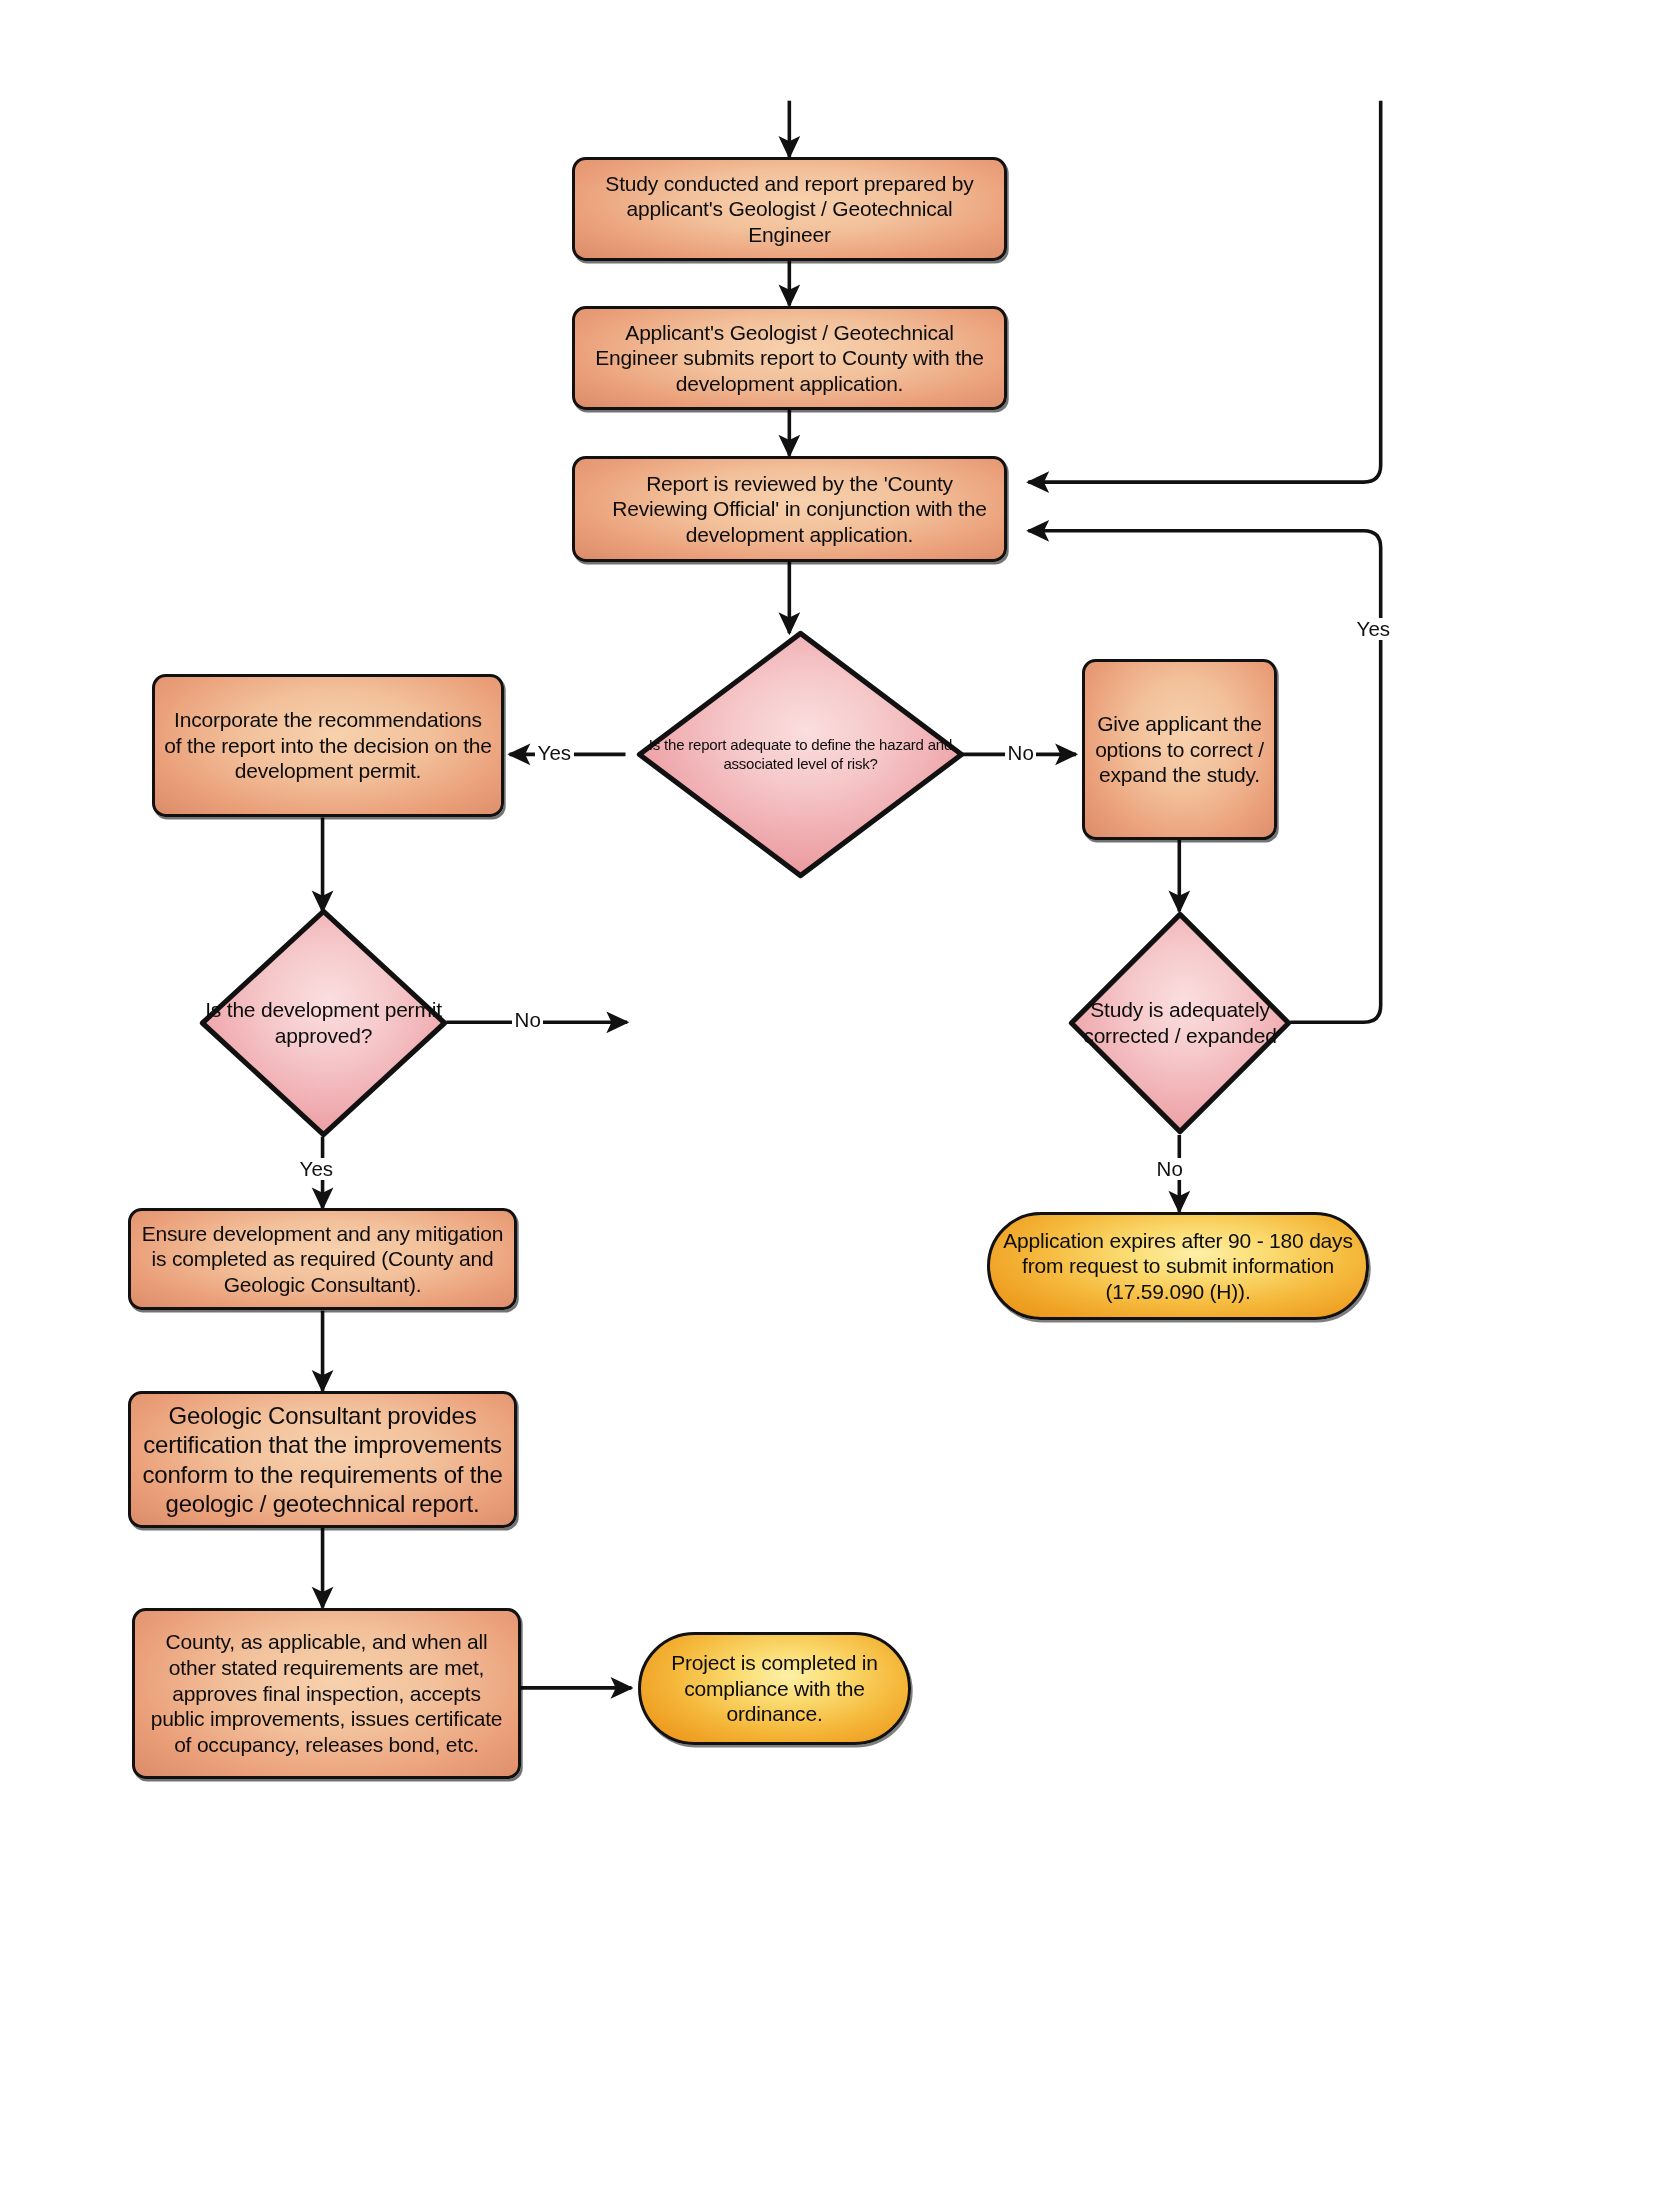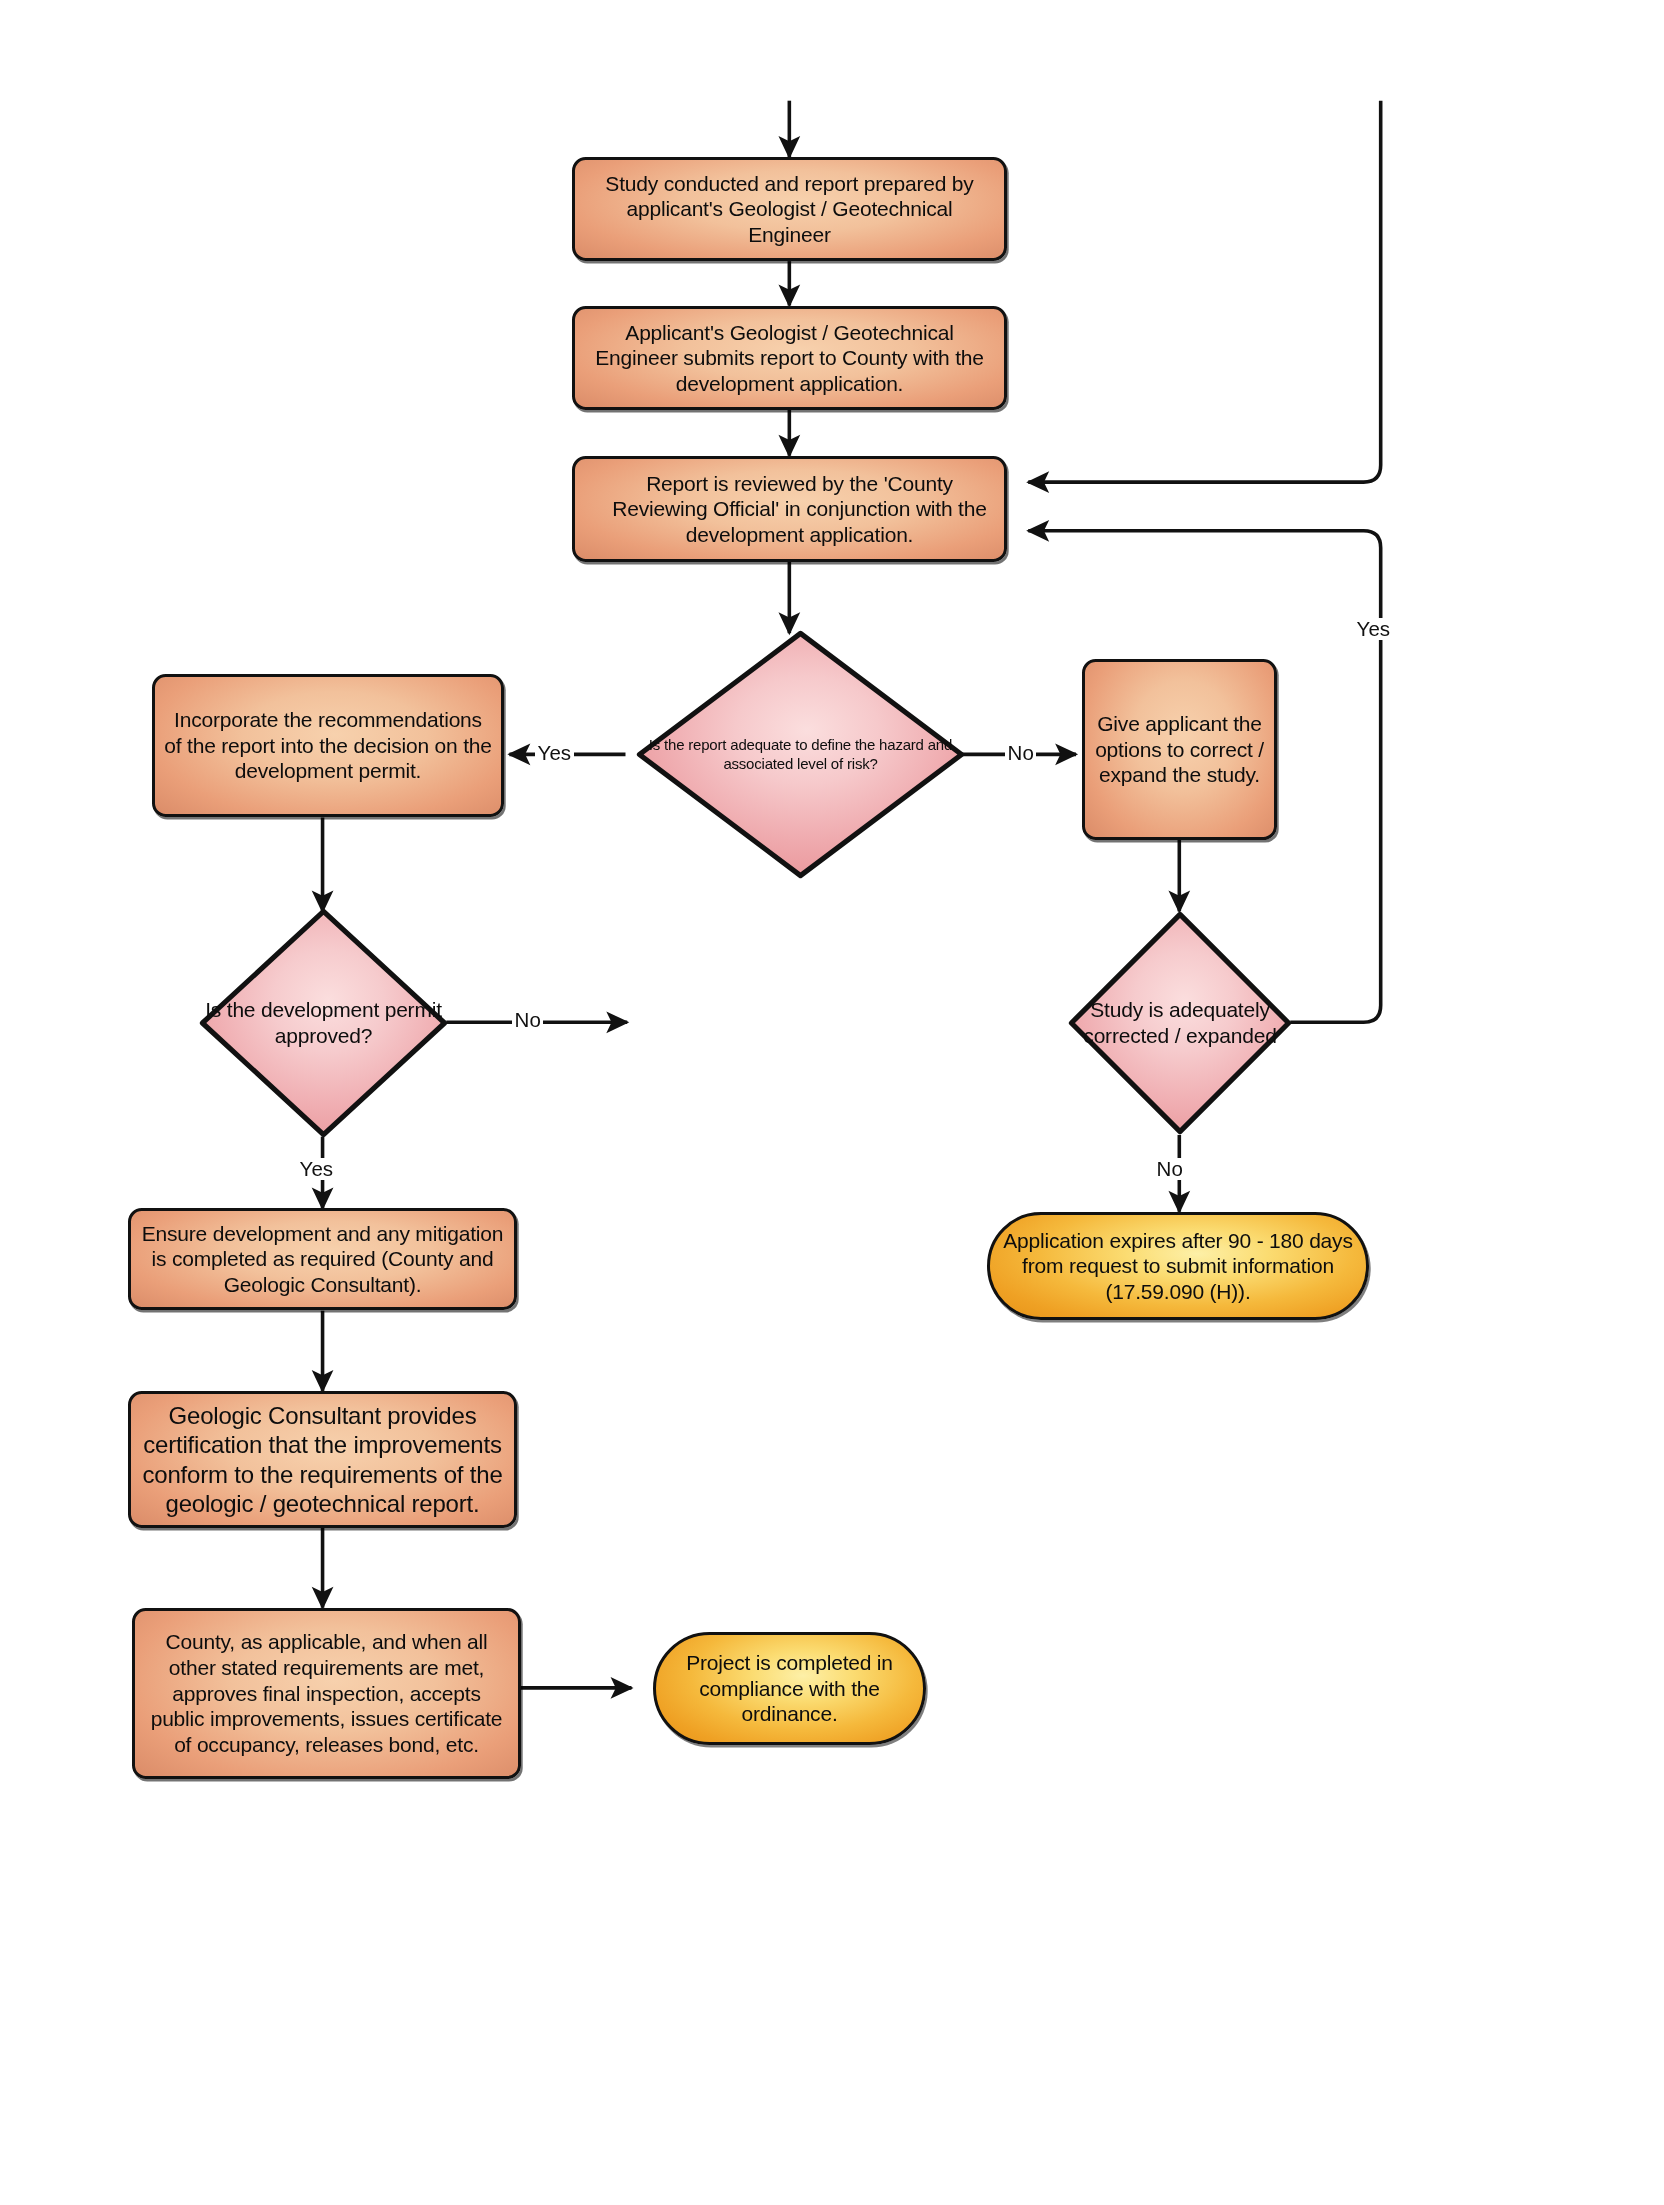--- a/index.html
+++ b/index.html
@@ -225,21 +225,21 @@
   </div>
 
   <div class="node proc" style="left:128px; top:1391px; width:389px; height:137px; font-size:24px;">
     <span class="txt">Geologic Consultant provides certification that the improvements conform to the requirements of the geologic / geotechnical report.</span>
   </div>
 
   <div class="node proc" style="left:132px; top:1608px; width:389px; height:171px; font-size:21px;">
     <span class="txt">County, as applicable, and when all other stated requirements are met, approves final inspection, accepts public improvements, issues certificate of occupancy, releases bond, etc.</span>
   </div>
 
-  <div class="node term" style="left:653px; top:1632px; width:273px; height:113px; font-size:21px;">
+  <div class="node term" style="left:638px; top:1632px; width:273px; height:113px; font-size:21px;">
     <span class="txt">Project is completed in compliance with the ordinance.</span>
   </div>
 
   <div class="elabel" style="left:535px; top:742px; font-size:20.5px;">Yes</div>
 
   <div class="elabel" style="left:1005px; top:742px; font-size:20.5px;">No</div>
 
   <div class="elabel" style="left:512px; top:1009px; font-size:20.5px;">No</div>
 
   <div class="elabel" style="left:297px; top:1158px; font-size:20.5px;">Yes</div>

